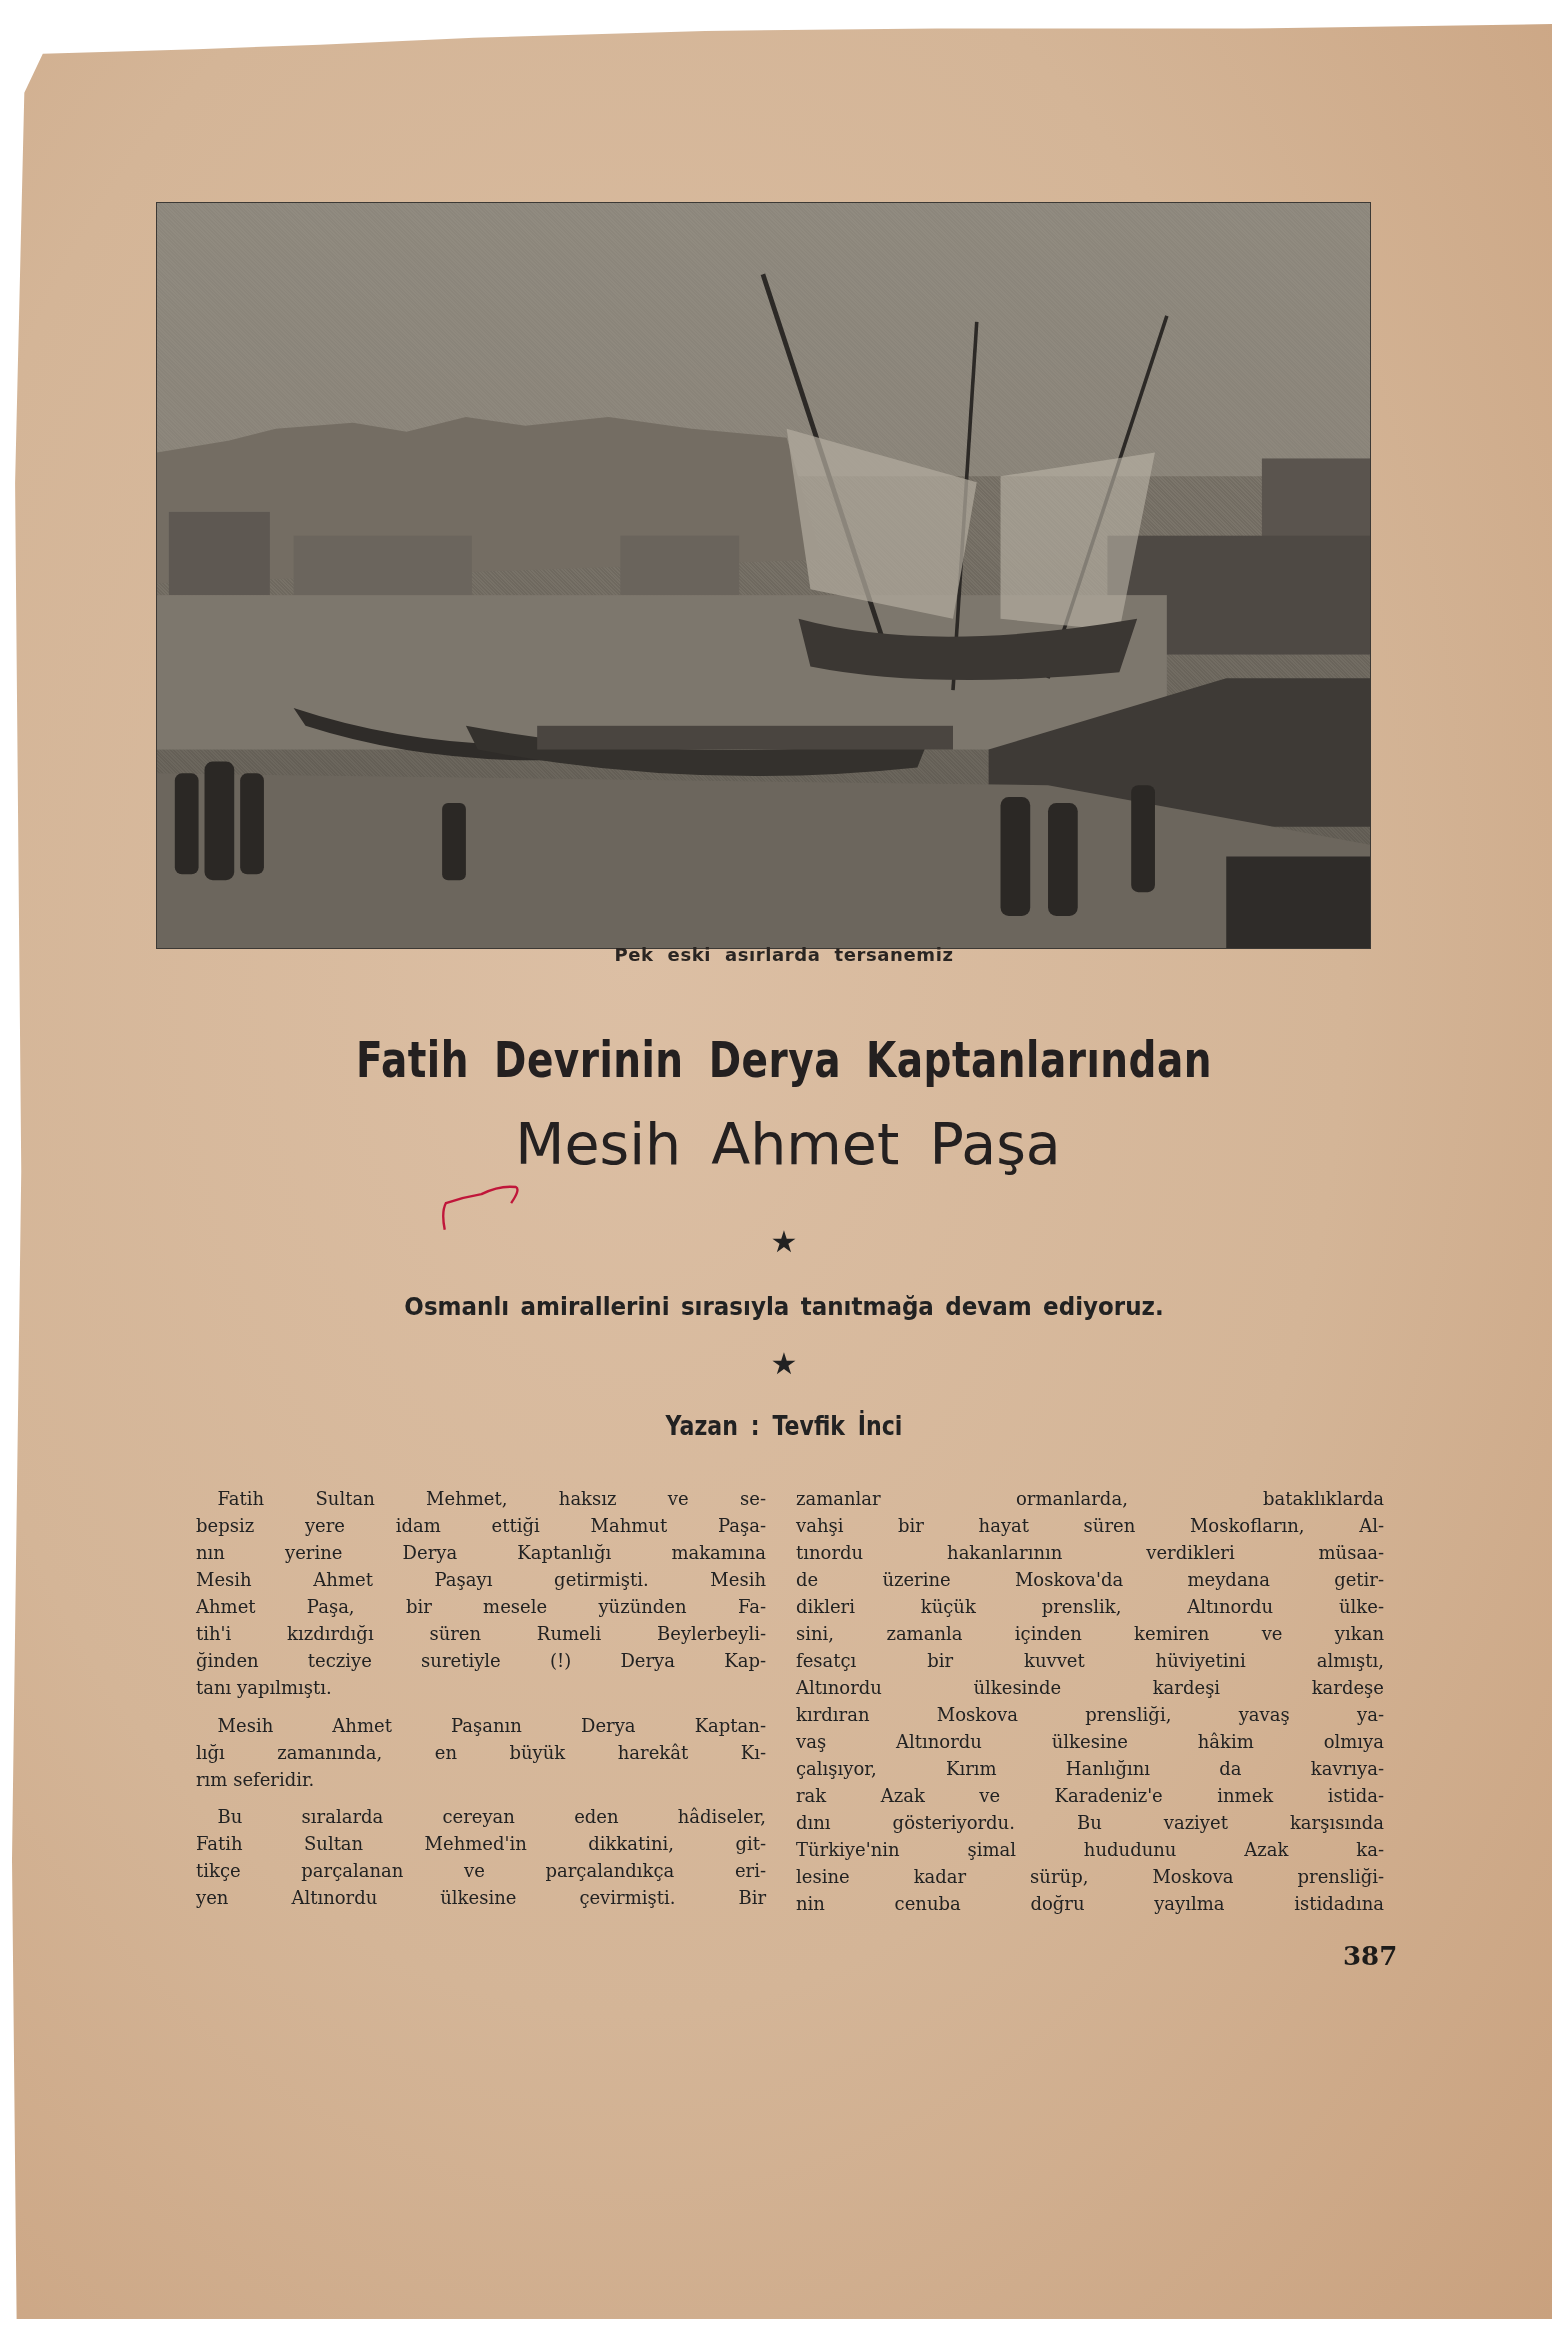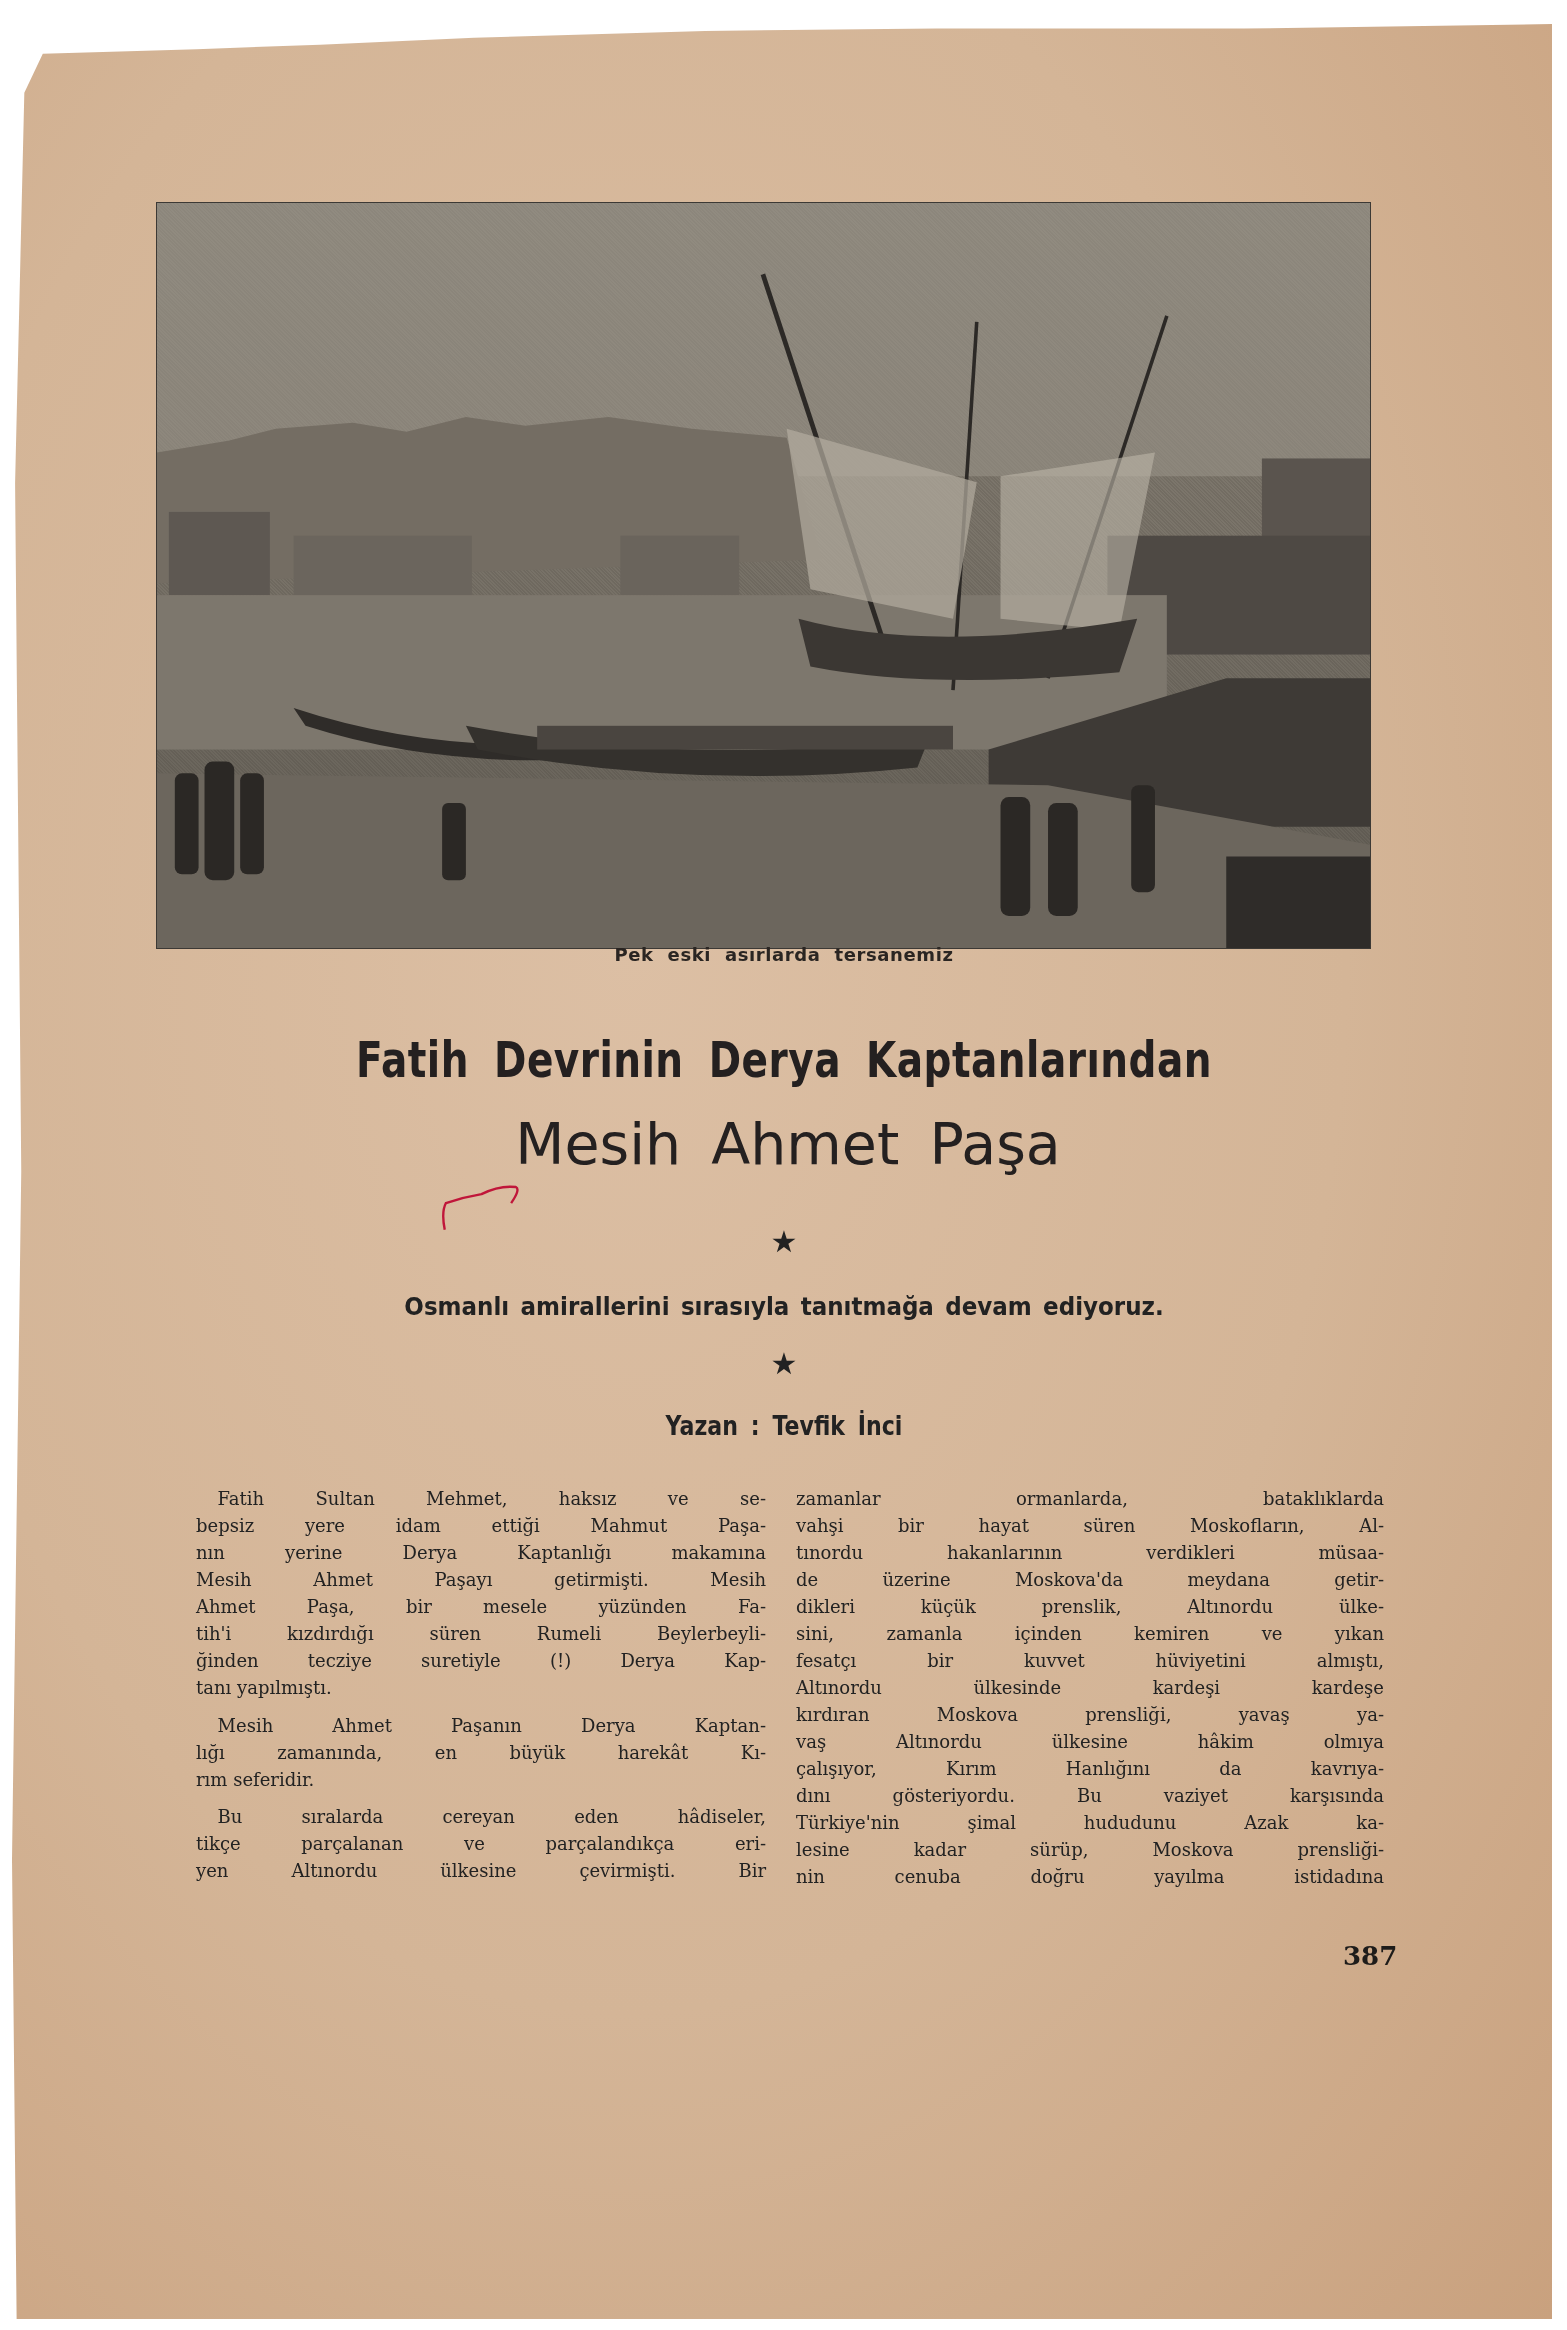--- a/index.html
+++ b/index.html
@@ -157,38 +157,40 @@
     <span class="line">ğinden tecziye suretiyle (!) Derya Kap-</span>
     <span class="line last">tanı yapılmıştı.</span>
   </p>
   <p class="para">
     <span class="line" style="padding-left:1.2em">Mesih Ahmet Paşanın Derya Kaptan-</span>
     <span class="line">lığı zamanında, en büyük harekât Kı-</span>
     <span class="line last">rım seferidir.</span>
   </p>
   <p class="para">
     <span class="line" style="padding-left:1.2em">Bu sıralarda cereyan eden hâdiseler,</span>
+    <span class="line">Fatih Sultan Mehmed'in dikkatini, git-</span>
     <span class="line">tikçe parçalanan ve parçalandıkça eri-</span>
     <span class="line">yen Altınordu ülkesine çevirmişti. Bir</span>
   </p>
 </div>
 
 <div class="col col-right">
   <p class="para">
     <span class="line">zamanlar ormanlarda, bataklıklarda</span>
     <span class="line">vahşi bir hayat süren Moskofların, Al-</span>
     <span class="line">tınordu hakanlarının verdikleri müsaa-</span>
     <span class="line">de üzerine Moskova'da meydana getir-</span>
     <span class="line">dikleri küçük prenslik, Altınordu ülke-</span>
     <span class="line">sini, zamanla içinden kemiren ve yıkan</span>
     <span class="line">fesatçı bir kuvvet hüviyetini almıştı,</span>
     <span class="line">Altınordu ülkesinde kardeşi kardeşe</span>
     <span class="line">kırdıran Moskova prensliği, yavaş ya-</span>
     <span class="line">vaş Altınordu ülkesine hâkim olmıya</span>
     <span class="line">çalışıyor, Kırım Hanlığını da kavrıya-</span>
+    <span class="line">rak Azak ve Karadeniz'e inmek istida-</span>
     <span class="line">dını gösteriyordu. Bu vaziyet karşısında</span>
     <span class="line">Türkiye'nin şimal hududunu Azak ka-</span>
     <span class="line">lesine kadar sürüp, Moskova prensliği-</span>
     <span class="line">nin cenuba doğru yayılma istidadına</span>
   </p>
 </div>
 
 <div class="pagenum">387</div>
 
 

